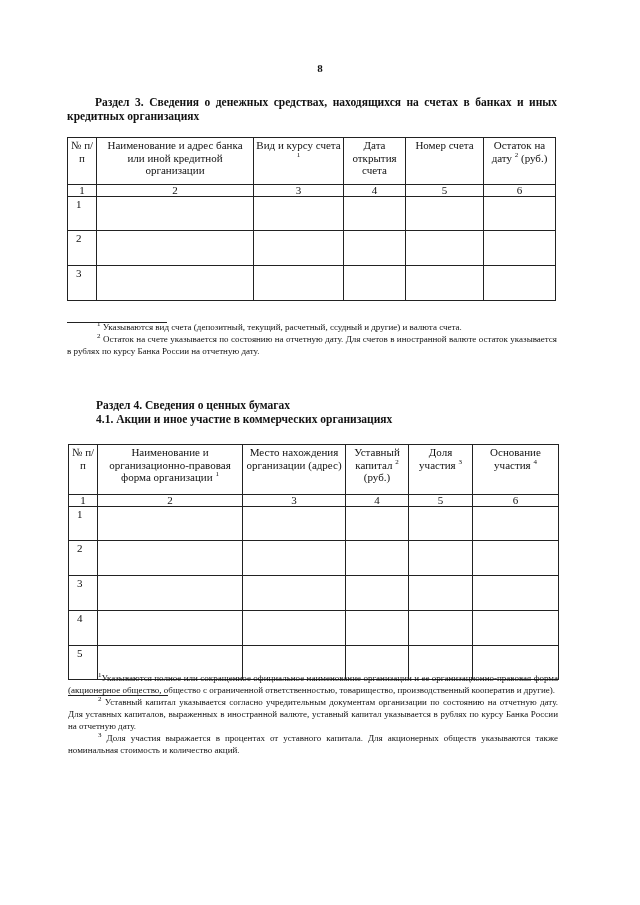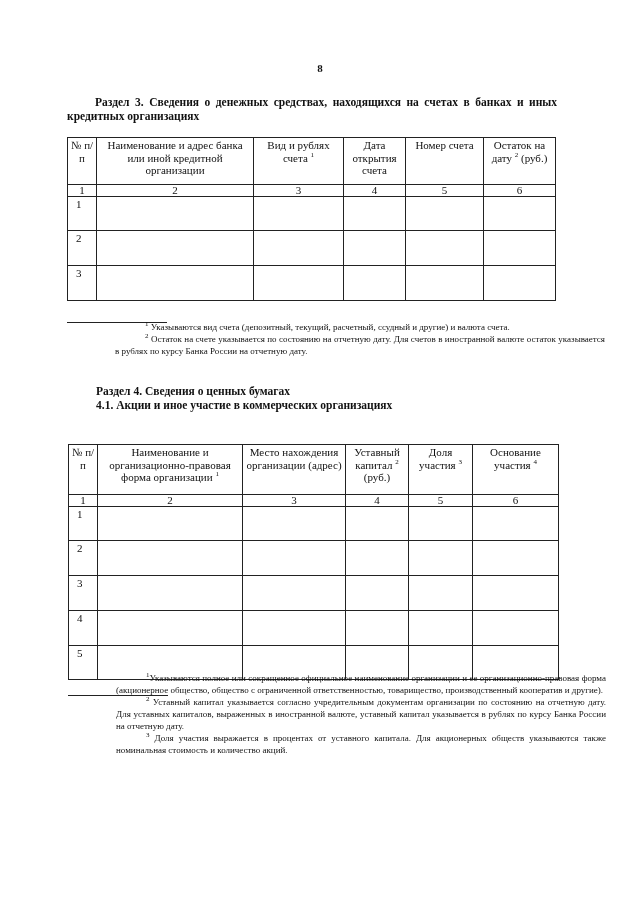--- a/index.html
+++ b/index.html
@@ -2,28 +2,28 @@
 <html><head>
 <meta charset="utf-8">
 <style>
   html, body { margin:0; padding:0; background:#fff; }
   body { width:640px; height:905px; position:relative; overflow:hidden;
          font-family: "Liberation Serif", "DejaVu Serif", serif; color:#111; }
   .abs { position:absolute; }
   .page-num { left:0; width:640px; top:62px; text-align:center; font-size:11px; font-weight:bold; }
   .sec-title { font-size:11.5px; font-weight:bold; line-height:14px; }
   #sec3-title { left:67px; top:95px; width:490px; text-indent:28px; text-align:justify; }
-  #sec4-title { left:96px; top:384px; width:460px; }
+  #sec4-title { left:96px; top:398px; width:460px; }
   table { border-collapse:collapse; position:absolute; table-layout:fixed; }
   td { border:1.3px solid #222; font-size:11px; line-height:12.5px; text-align:center; vertical-align:top; padding:1px 2px; }
   td.num { padding:0; line-height:11px; }
   td.rowno { text-align:left; padding-left:8px; }
   sup { font-size:7px; vertical-align:super; line-height:0; }
   .fn-rule { height:1px; background:#222; }
-  .fn { font-size:9px; line-height:12px; text-align:justify;margin-left:48px; }
+  .fn { font-size:9px; line-height:12px; text-align:justify; }
   .fn .ind { display:inline-block; width:30px; }
 </style>
 </head>
 <body>
 
 <div class="abs page-num">8</div>
 
 <div class="abs sec-title" id="sec3-title">Раздел 3. Сведения о денежных средствах, находящихся на счетах в банках и иных кредитных организациях</div>
 
 <table id="t3" style="left:67px; top:137px; width:488px;">
@@ -32,21 +32,21 @@
       <col style="width:157px">
       <col style="width:90px">
       <col style="width:62px">
       <col style="width:78px">
       <col style="width:72px">
   </colgroup>
   <tbody>
       <tr style="height:47px">
     <td><span>№ п/п</span></td>
     <td><span>Наименование и адрес банка или иной кредитной организации</span></td>
-    <td><span>Вид и рублях счета</span> <sup>1</sup></td>
+    <td><span>Вид и курсу счета</span> <sup>1</sup></td>
     <td><span>Дата открытия счета</span></td>
     <td><span>Номер счета</span></td>
     <td><span>Остаток на дату</span> <sup>2</sup><span> (руб.)</span></td>
   </tr>
   <tr style="height:12px">
     <td class="num">1</td>
     <td class="num">2</td>
     <td class="num">3</td>
     <td class="num">4</td>
     <td class="num">5</td>

